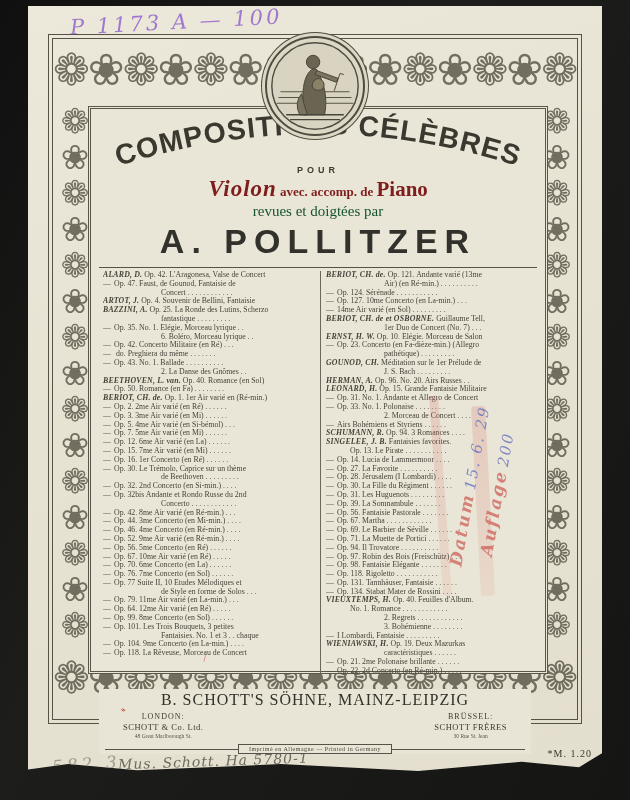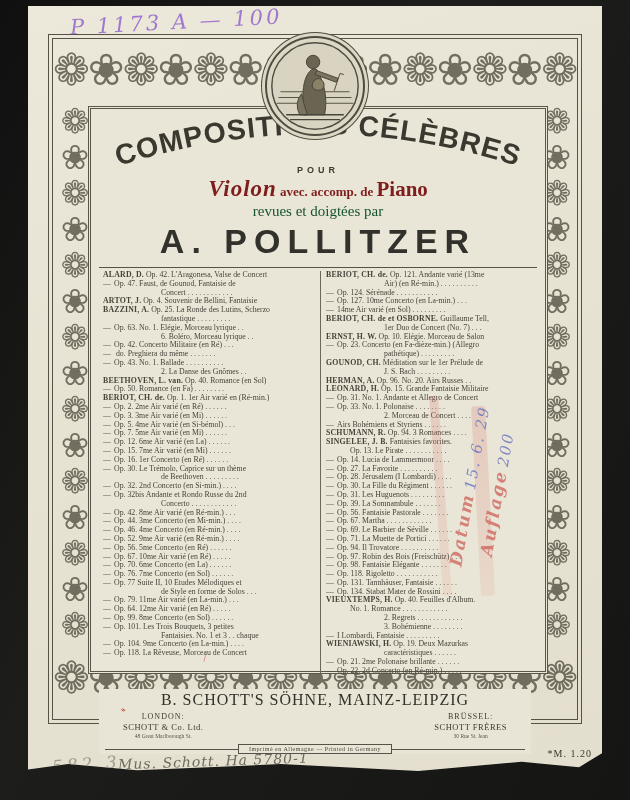--- a/index.html
+++ b/index.html
@@ -36,21 +36,21 @@
   .revues{font:15px "Liberation Serif",serif;color:#14532d;margin-top:1px;}
   .editor{font:bold 34px "Liberation Sans",sans-serif;letter-spacing:7px;color:#33312b;margin-top:2px;}
   .title-rule{border-top:1px solid #56524a;margin:6px 8px 3px 8px;}
   
   .cols{display:flex;padding:0 6px;}
   .col{width:50%;color:#46433a;}
   .col-right{border-left:1px solid #6b675c;padding-left:5px;}
   .col-left{padding-right:4px;padding-left:6px;}
   .entry{white-space:nowrap;overflow:hidden;line-height:8.8px;font-size:7.8px;}
   .entry .dash{display:inline-block;width:11px;}
-  .entry .bname{font-weight:bold;letter-spacing:.2px;}
+  .entry .bname{font-weight:bold;letter-spacing:.2px;font-style:italic;}
   .entry-cont{padding-left:58px;}
   .entry-ind{padding-left:24px;}
   .red-u{border-bottom:2px solid rgba(205,90,80,.75);}
   
   .stamp{position:absolute;z-index:6;transform:rotate(-80deg);transform-origin:center;white-space:nowrap;}
   .stamp-label{font:bold italic 17px "DejaVu Serif",serif;color:rgba(206,104,96,.8);letter-spacing:2px;}
   .stamp-value{font:italic 15px "DejaVu Serif",serif;color:#8186c2;letter-spacing:2px;}
   .stamp-smudge{position:absolute;z-index:5;background:linear-gradient(rgba(213,120,112,.25),rgba(213,120,112,.12));border-radius:3px;}
   .red-mark{position:absolute;z-index:6;color:#c4524a;font-size:10px;transform:rotate(-20deg);}
   
@@ -121,21 +121,21 @@
       </div>
       <div class="title-rule"></div>
       <div class="cols">
         <div class="col col-left">
             <div class="entry entry-main"><span class="bname">ALARD, D.</span><span> Op. 42. L'Aragonesa, Valse de Concert</span></div>
             <div class="entry entry-dash"><span class="dash">—</span><span>Op. 47. Faust, de Gounod, Fantaisie de</span></div>
             <div class="entry entry-cont"><span>Concert . . . . . . . . . . . .</span></div>
             <div class="entry entry-main"><span class="bname">ARTOT, J.</span><span> Op. 4. Souvenir de Bellini, Fantaisie</span></div>
             <div class="entry entry-main"><span class="bname">BAZZINI, A.</span><span> Op. 25. La Ronde des Lutins, Scherzo</span></div>
             <div class="entry entry-cont"><span>fantastique . . . . . . . . .</span></div>
-            <div class="entry entry-dash"><span class="dash">—</span><span>Op. 63. No. 1. Elégie, Morceau lyrique . .</span></div>
+            <div class="entry entry-dash"><span class="dash">—</span><span>Op. 35. No. 1. Elégie, Morceau lyrique . .</span></div>
             <div class="entry entry-cont"><span>6. Boléro, Morceau lyrique . .</span></div>
             <div class="entry entry-dash"><span class="dash">—</span><span>Op. 42. Concerto Militaire (en Ré)  . . .</span></div>
             <div class="entry entry-dash"><span class="dash">—</span><span>  do.    Preghiera du même  . . . . . . .</span></div>
             <div class="entry entry-dash"><span class="dash">—</span><span>Op. 43. No. 1. Ballade . . . . . . . . . .</span></div>
             <div class="entry entry-cont"><span>2. La Danse des Gnômes  . .</span></div>
             <div class="entry entry-main"><span class="bname">BEETHOVEN, L. van.</span><span> Op. 40. Romance (en Sol)</span></div>
             <div class="entry entry-dash"><span class="dash">—</span><span>Op. 50. Romance (en Fa)  . . . . . . . .</span></div>
             <div class="entry entry-main"><span class="bname">BÉRIOT, CH. de.</span><span> Op. 1. 1er Air varié en (Ré-min.)</span></div>
             <div class="entry entry-dash"><span class="dash">—</span><span>Op.   2. 2me Air varié (en Ré) . . . . . .</span></div>
             <div class="entry entry-dash"><span class="dash">—</span><span>Op.   3. 3me Air varié (en Mi) . . . . . .</span></div>

